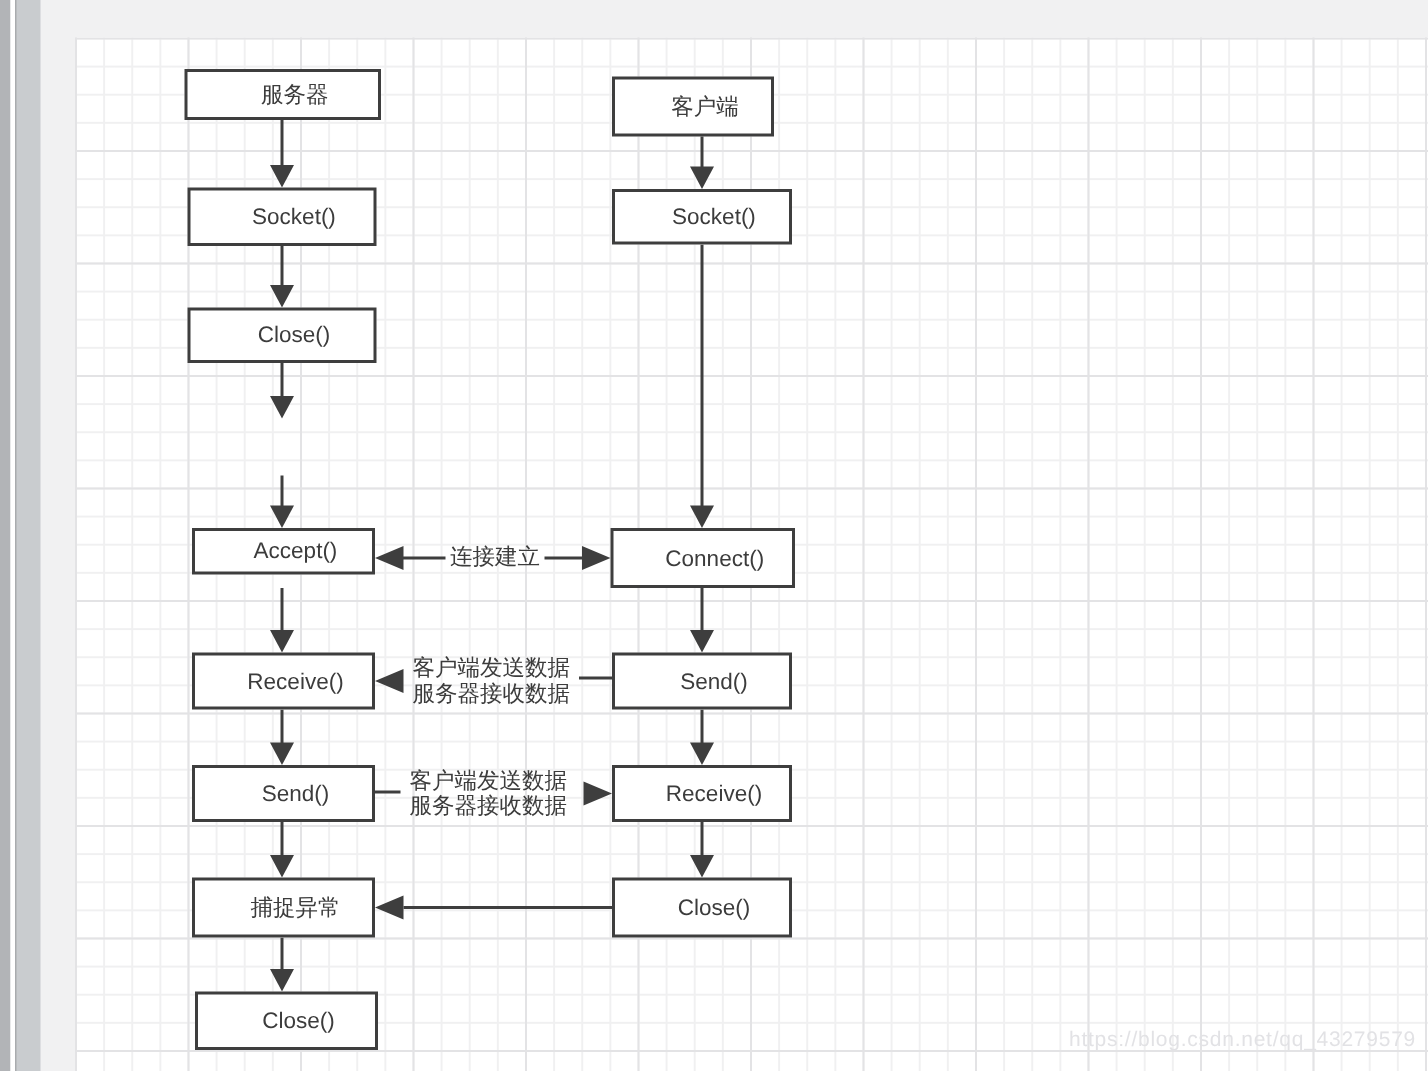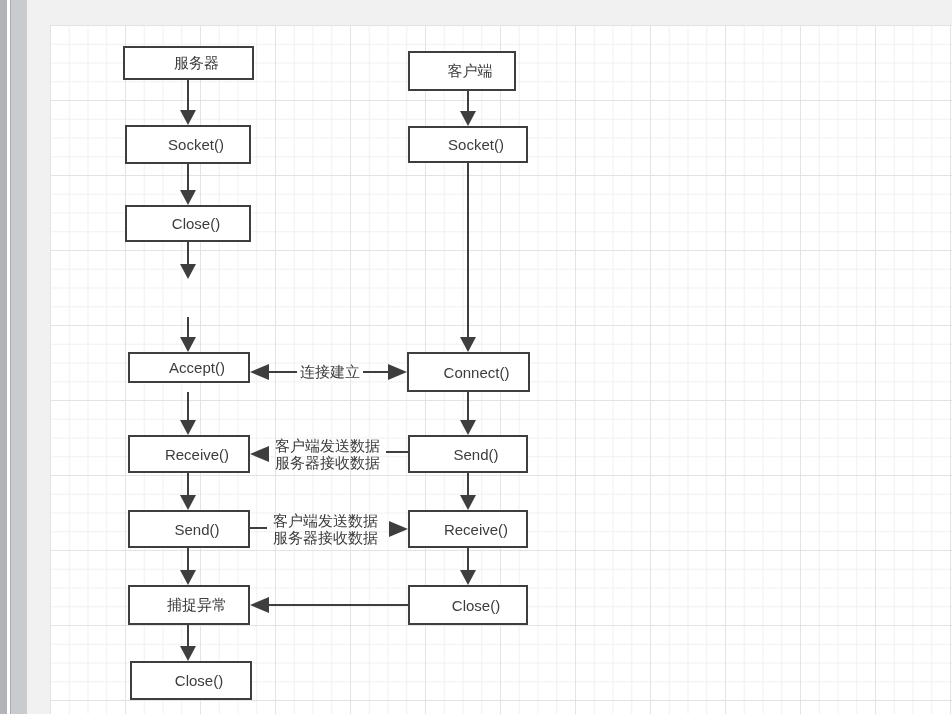--- a/index.html
+++ b/index.html
@@ -160,14 +160,15 @@
   <div class="edge-label" style="left:267px;top:437px;width:121px">
     <span style="display:block">客户端发送数据</span>
     <span style="display:block">服务器接收数据</span>
   </div>
 
   <div class="edge-label" style="left:265px;top:512px;width:121px">
     <span style="display:block">客户端发送数据</span>
     <span style="display:block">服务器接收数据</span>
   </div>
 
+  <div class="watermark">https://blog.csdn.net/qq_43279579</div>
 
 </div>
 
 </body></html>

